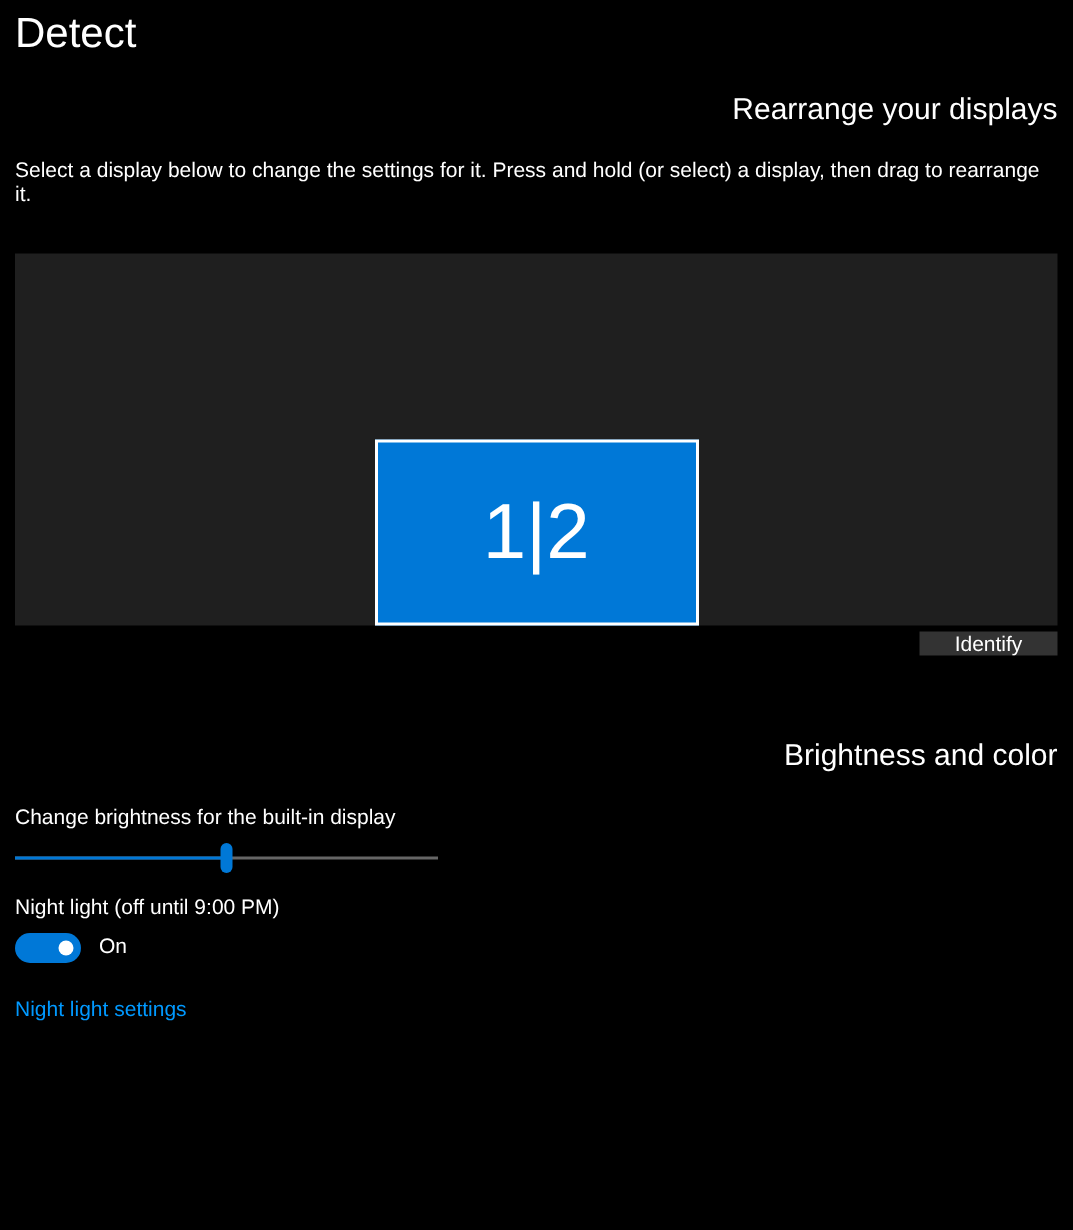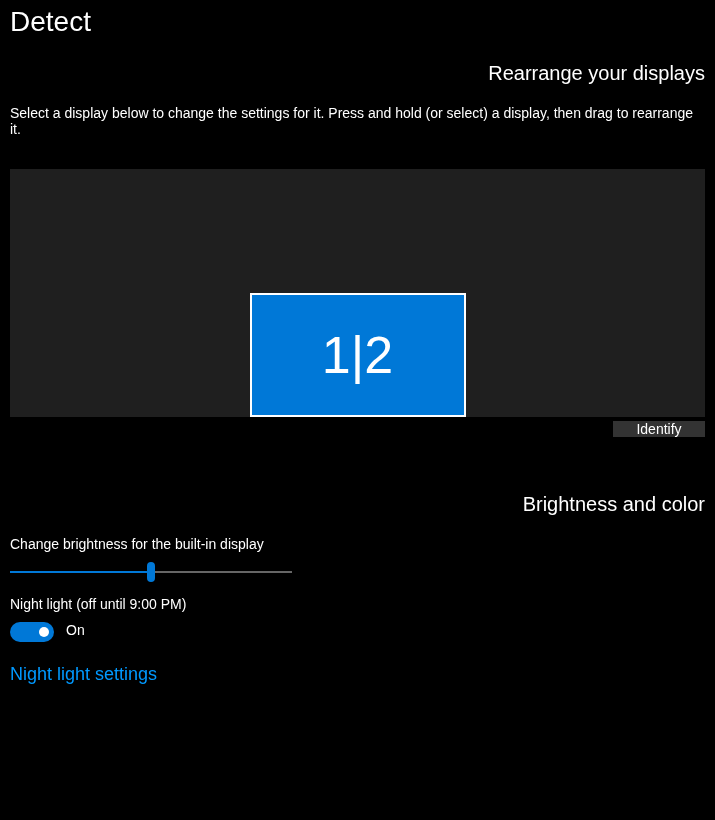--- a/index.html
+++ b/index.html
@@ -129,21 +129,21 @@
     width: 10px;
     height: 10px;
     border-radius: 50%;
     background: #ffffff;
   }
   .toggle-label {
     font-size: 14px;
   }
   .link {
     color: #0099ff;
-    font-size: 18px;
+    font-size: 14px;
     cursor: pointer;
     display: inline-block;
   }
   .sec2 {
     margin-top: 46px;
   }
   .desc {
     font-size: 14px;
     color: #ffffff;
     max-width: 460px;

